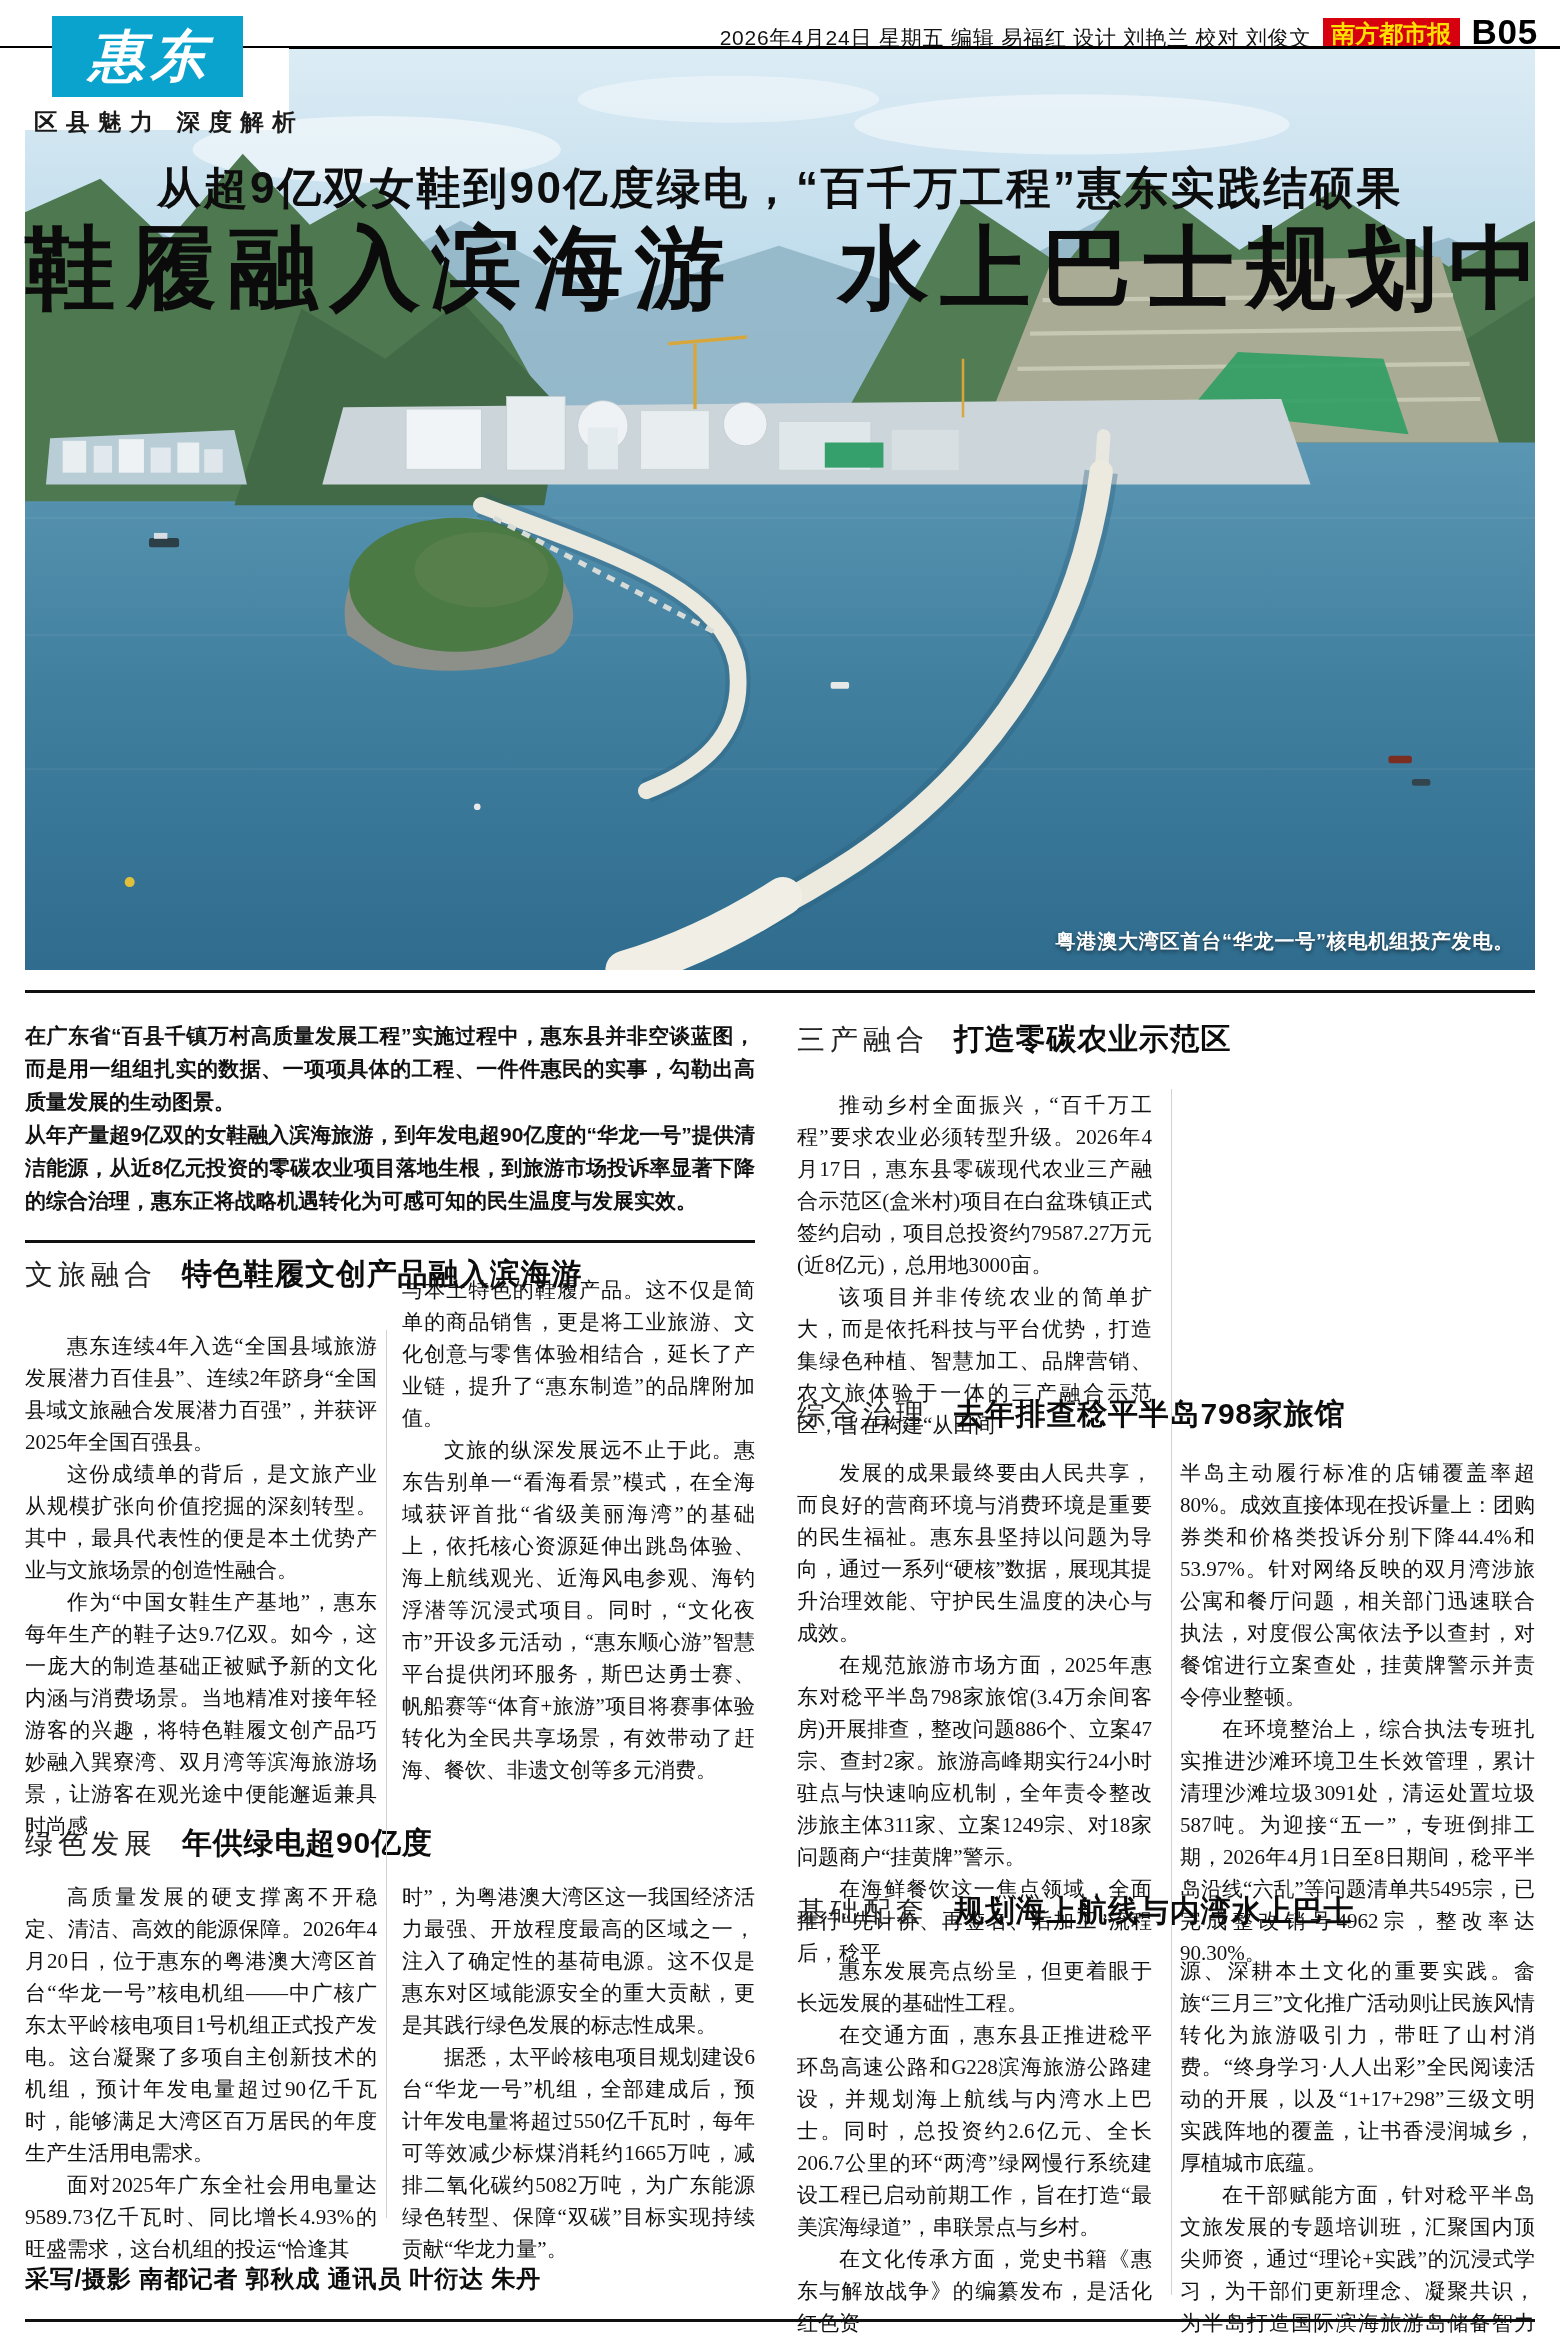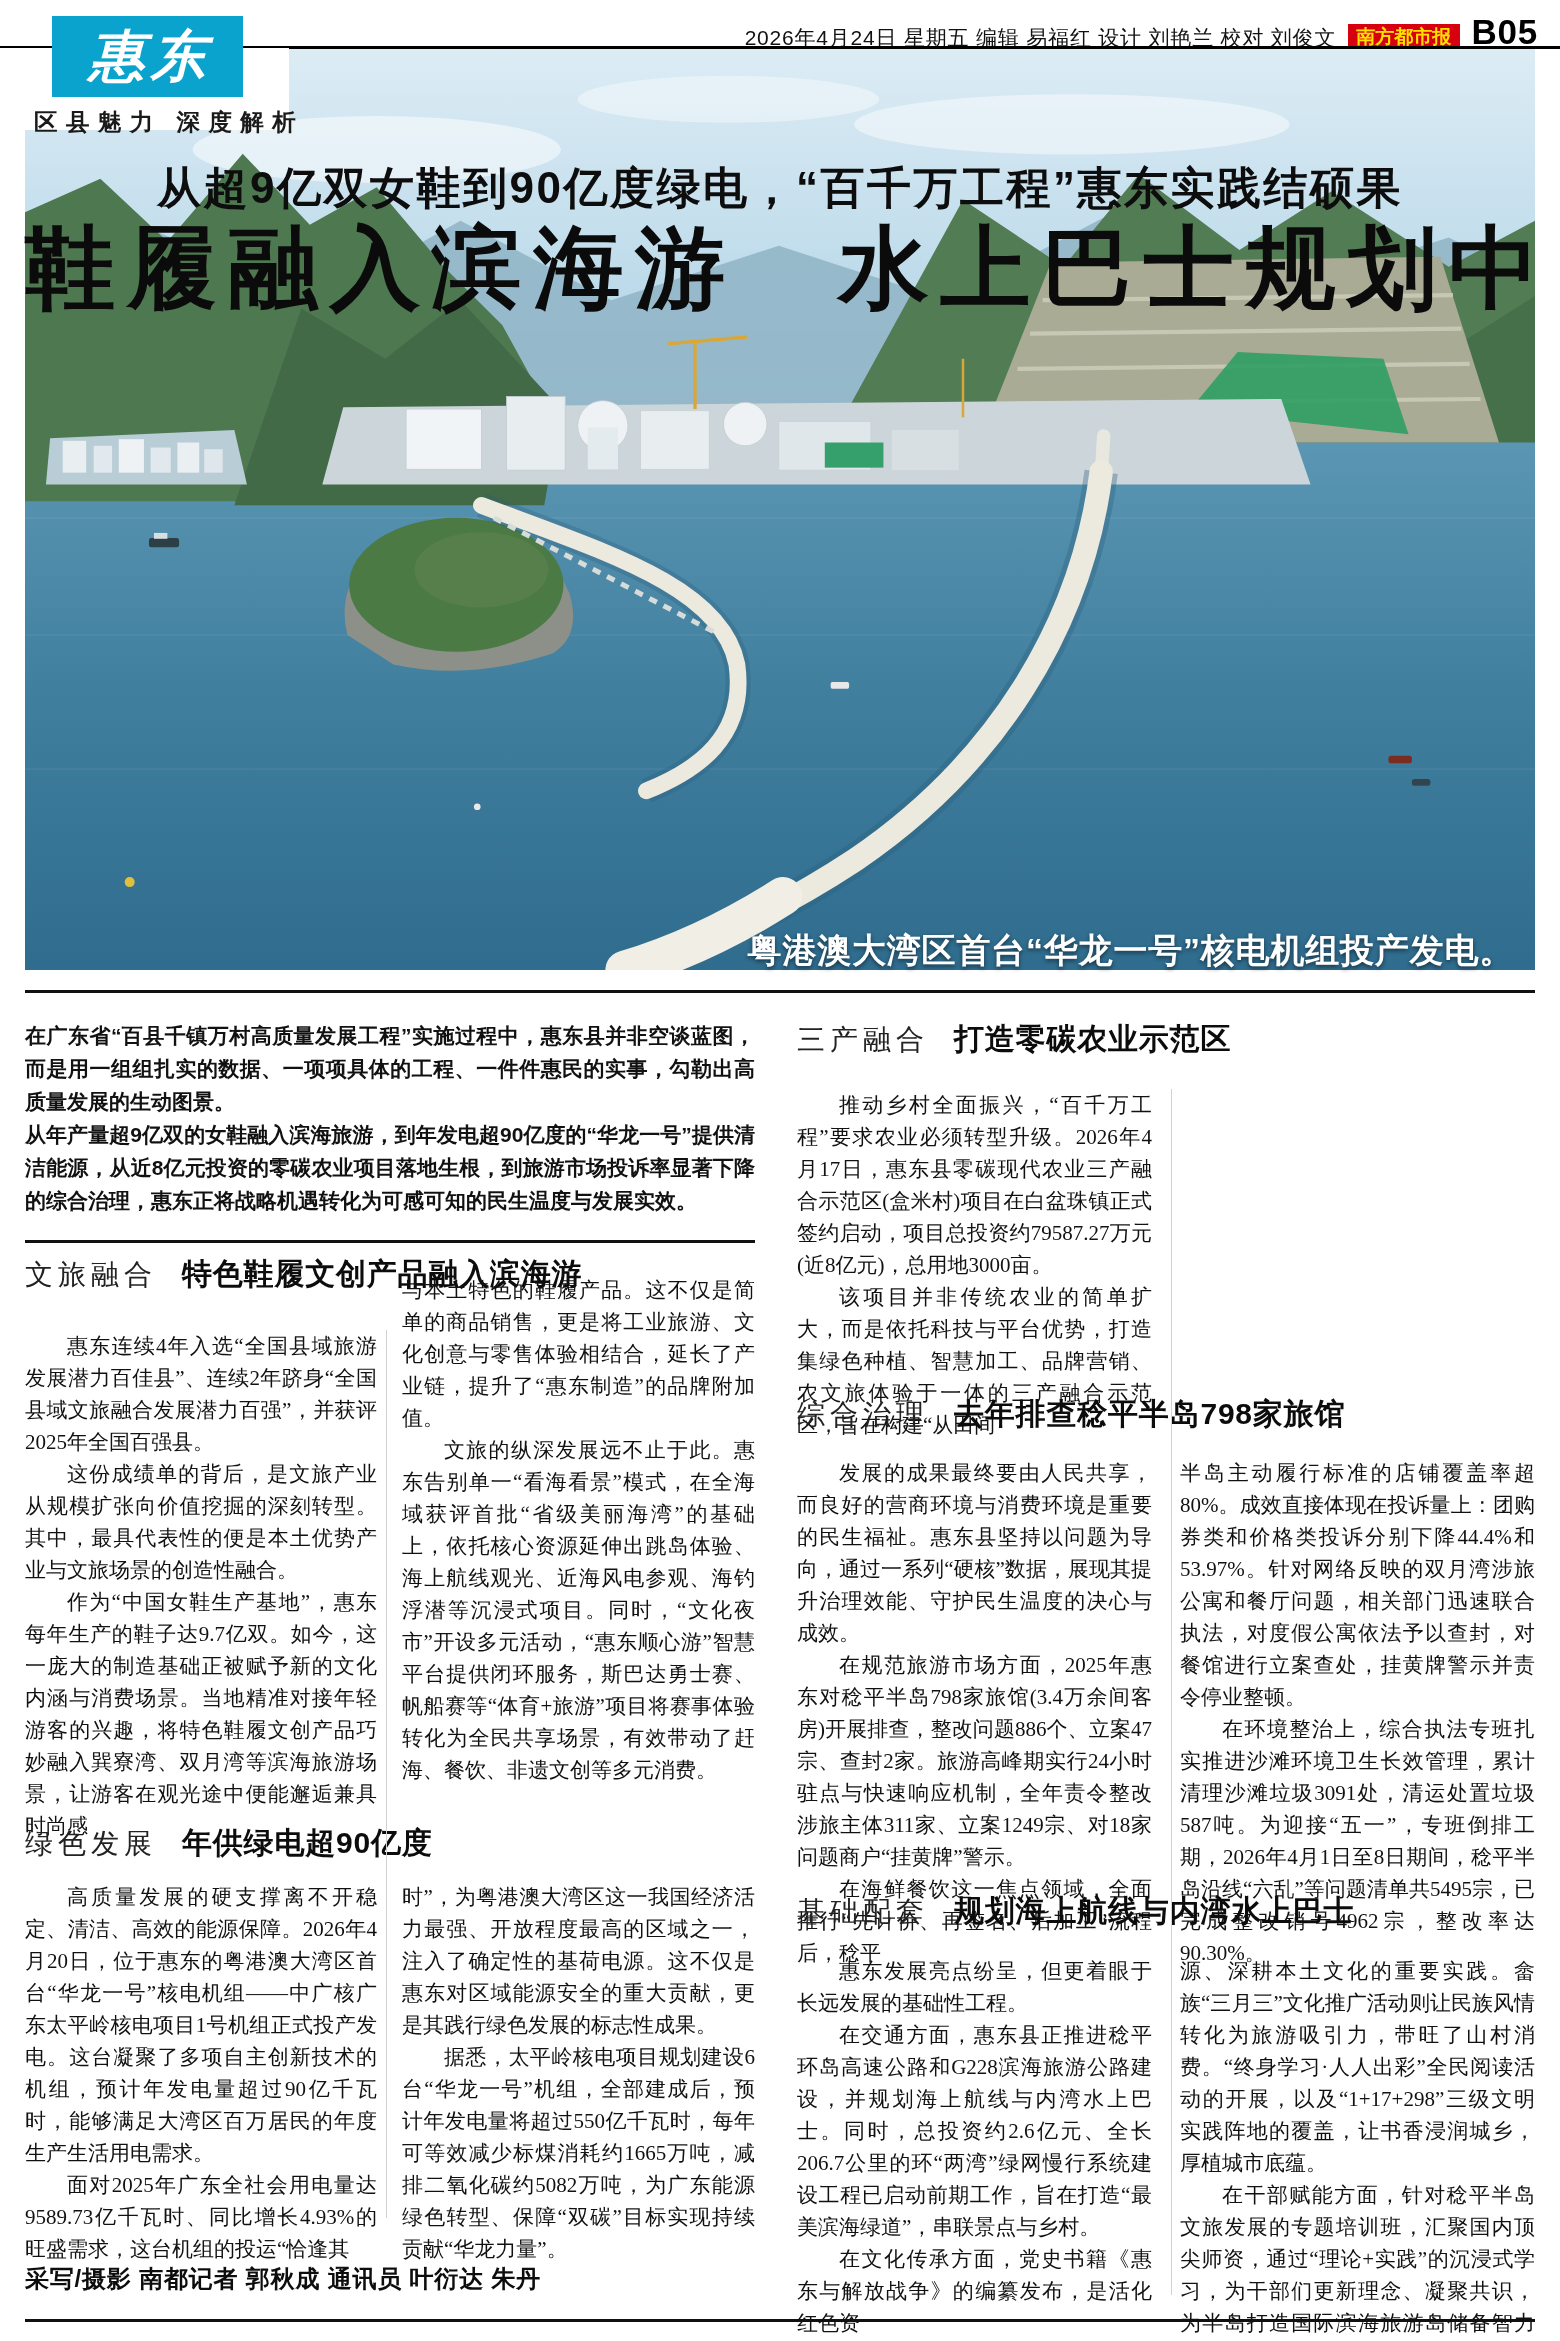--- a/index.html
+++ b/index.html
@@ -4,36 +4,36 @@
 <style>
   html,body{margin:0;padding:0;background:#f2f2f2;}
   .page{
     position:relative;width:1560px;height:2342px;background:#ffffff;
     font-family:"Liberation Sans","DejaVu Sans",sans-serif;overflow:hidden;
   }
   .abs{position:absolute;}
   
   .dateline{display:flex;align-items:flex-end;gap:11.7px;}
   .date-text{font-size:21px;color:#111;letter-spacing:0.8px;}
-  .masthead{font-size:19px;font-weight:bold;padding:2.5px 8.4px;line-height:1.2;}
+  .masthead{font-size:24px;font-weight:bold;padding:2.5px 8.4px;line-height:1.2;}
   .edition{font-size:35px;font-weight:900;color:#000;letter-spacing:0.8px;}
   .rule{background:#000;}
   .rule-thin{background:#111;}
   
   .brand-backing{background:#fff;}
   .brand-box{display:flex;align-items:center;justify-content:center;}
   .brand-name{color:#fff;font-size:55px;font-weight:900;letter-spacing:6.7px;text-indent:6.7px;font-style:italic;}
   .brand-tagline{font-size:23.5px;font-weight:700;letter-spacing:8.4px;color:#1a1a1a;}
   
   .kicker{width:1510px;text-align:center;font-size:44px;font-weight:700;color:#0d0d0d;letter-spacing:2.5px;z-index:6;}
   .main-title{width:1510px;text-align:center;font-size:90px;font-weight:900;color:#0b0b0b;letter-spacing:11.7px;z-index:6;white-space:nowrap;}
   
   .photo{overflow:hidden;background:#9dc3d8;}
   .photo svg{display:block;}
-  .photo-caption{font-size:34px;font-weight:700;color:#fff;text-shadow:0 1.7px 4.2px rgba(0,0,0,.55);letter-spacing:0.8px;z-index:5;}
+  .photo-caption{font-size:20px;font-weight:700;color:#fff;text-shadow:0 1.7px 4.2px rgba(0,0,0,.55);letter-spacing:0.8px;z-index:5;}
   
   .sec-head{display:flex;align-items:baseline;gap:25px;white-space:nowrap;}
   .sec-label{font-size:28px;font-weight:400;color:#222;letter-spacing:5px;}
   .sec-title{font-size:30px;font-weight:900;color:#0c0c0c;letter-spacing:0.8px;}
   .lede{font-size:21px;line-height:33px;font-weight:700;color:#111;text-align:justify;}
   .lede p{margin:0;}
   .textcol{font-family:"Liberation Serif","DejaVu Serif",serif;font-size:21px;line-height:32px;color:#111;text-align:justify;}
   .textcol p{margin:0;text-indent:2em;}
   .textcol p.cont{text-indent:0;}
   .byline{font-size:24px;font-weight:700;color:#0d0d0d;letter-spacing:0.8px;}

